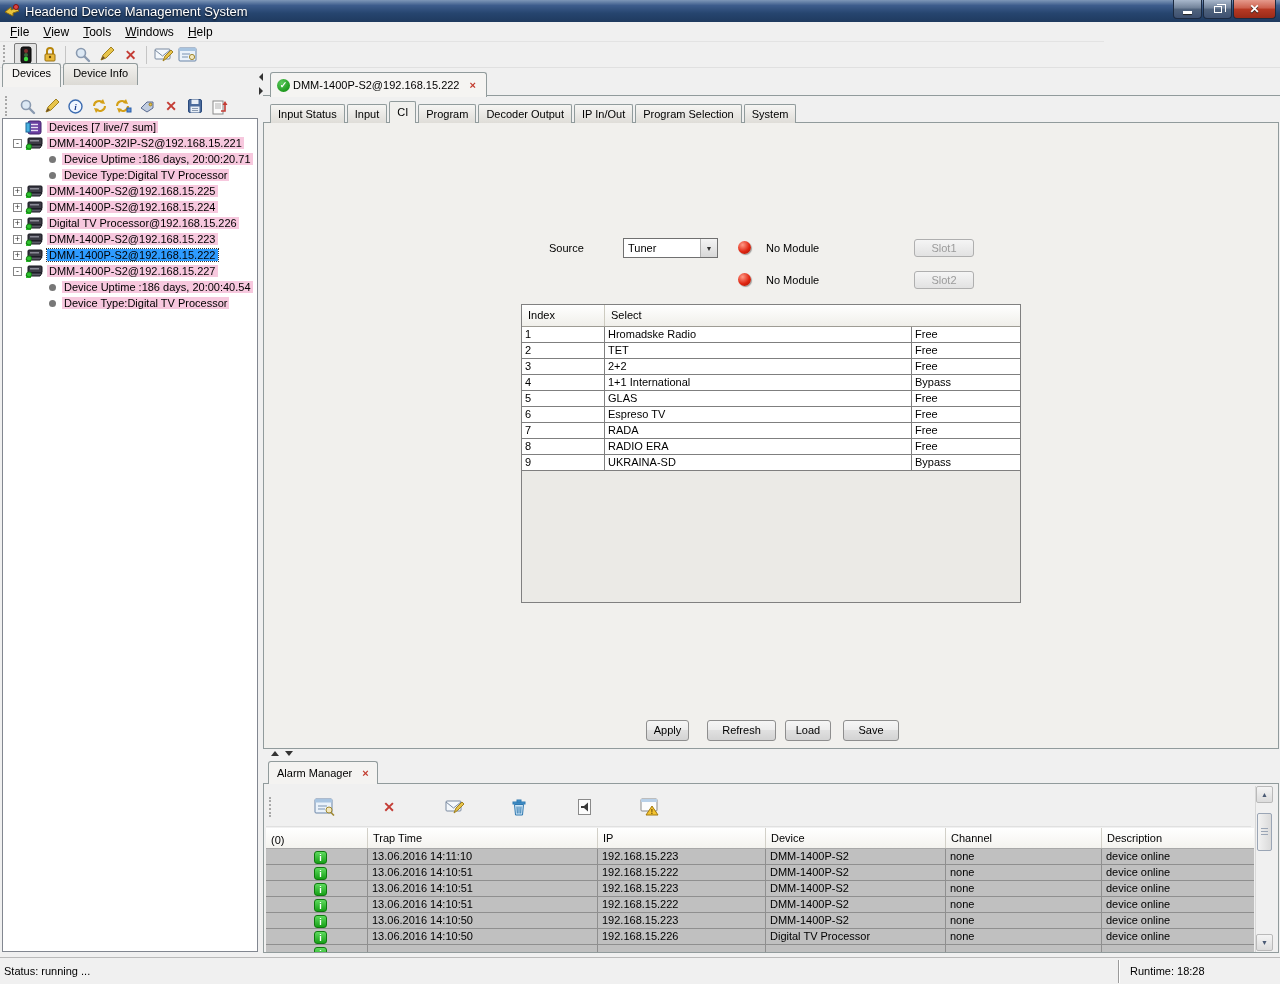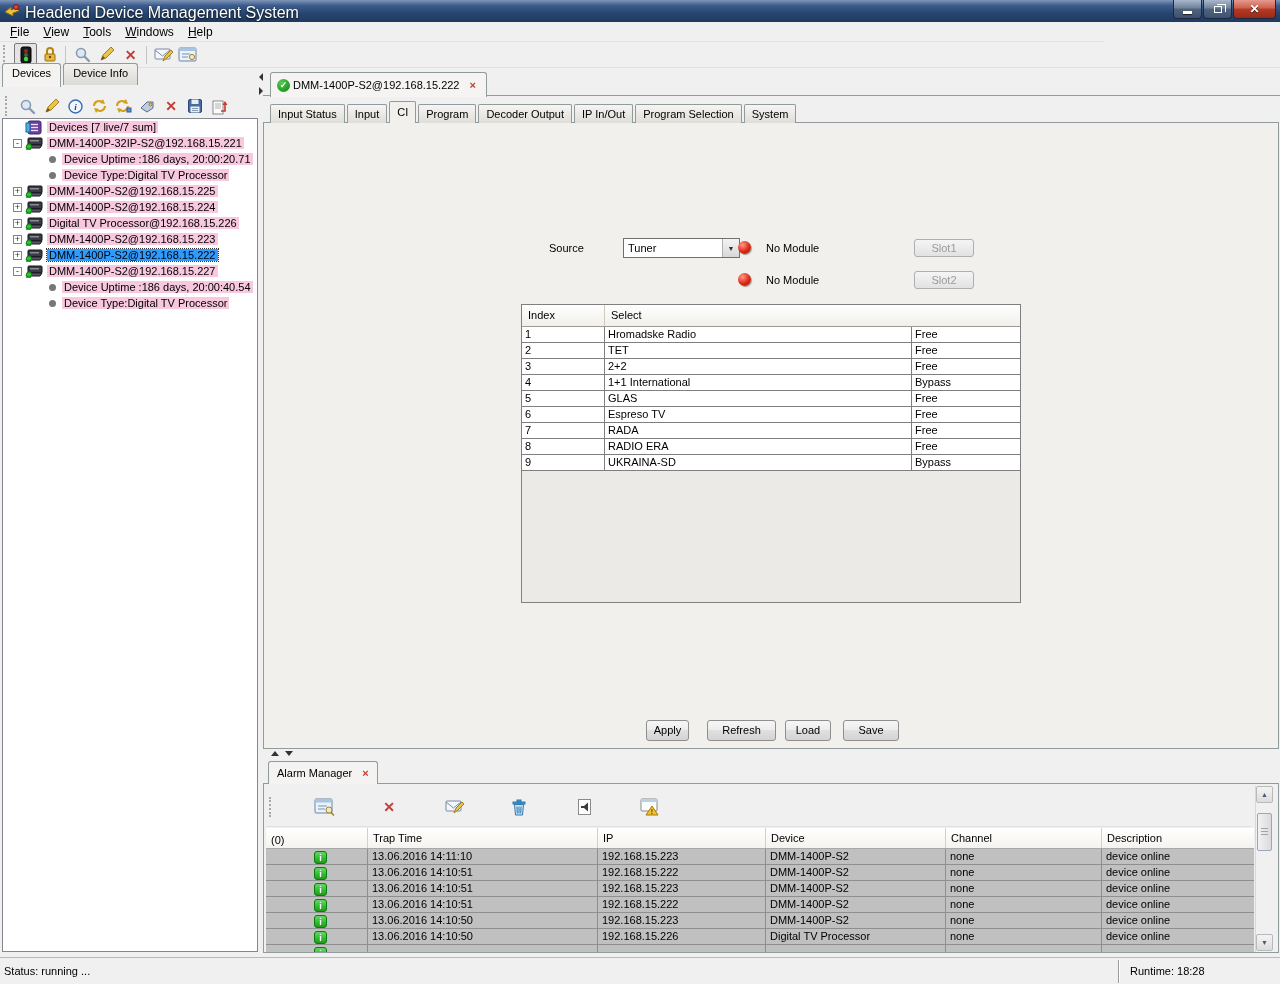--- a/index.html
+++ b/index.html
@@ -5,21 +5,21 @@
   * { margin:0; padding:0; box-sizing:border-box; }
   html,body { width:1280px; height:984px; overflow:hidden; }
   body { font-family:"Liberation Sans", sans-serif; font-size:11px; color:#000; background:#F0F0F0; position:relative; }
   .abs { position:absolute; }
 
   
   #titlebar { left:0; top:0; width:1280px; height:22px;
     background:linear-gradient(180deg,#7E97B8 0%,#3D5C8C 25%,#26456F 60%,#1F3A5F 100%);
     color:#fff; }
   #app-icon { left:4px; top:3px; width:16px; height:16px; }
-  #window-title { left:25px; top:4px; font-size:16px; color:#fff; text-shadow:0 1px 2px #000; }
+  #window-title { left:25px; top:4px; font-size:13px; color:#fff; text-shadow:0 1px 2px #000; }
   #winbtns { right:4px; top:0; display:flex; }
   .winbtn { width:29px; height:19px; border:1px solid #1C2A40; border-top:none;
     background:linear-gradient(180deg,#A9B8CC 0%,#708198 45%,#51647E 50%,#3D5070 100%);
     border-radius:0 0 4px 4px; margin-left:1px; display:flex; align-items:center; justify-content:center; cursor:default; }
   .winbtn.close { width:43px; background:linear-gradient(180deg,#E59A8C 0%,#CC5F4C 45%,#B83A24 50%,#992A18 100%); }
   .glyph-min { width:9px; height:3px; background:#fff; margin-top:6px; box-shadow:0 1px 1px #222; }
   .glyph-restore { width:8px; height:7px; border:1px solid #fff; position:relative; background:transparent; }
   .glyph-restore:before { content:""; position:absolute; left:2px; top:-3px; width:8px; height:7px; border:1px solid #fff; border-bottom:none; border-left:none; }
   .glyph-close { color:#fff; font-weight:bold; font-size:12px; text-shadow:0 1px 1px #222; }
 
@@ -63,21 +63,21 @@
   .close-x { color:#C23B2E; font-weight:bold; font-size:11px; margin-left:10px; cursor:default; }
 
   
   #sub-tabs { left:270px; top:102px; height:21px; display:flex; align-items:flex-end; position:absolute; z-index:3; }
   .stab { border:1px solid #919B9C; border-bottom:none; border-radius:2px 2px 0 0; background:linear-gradient(180deg,#F6F5F3,#DFDDD8); padding:3px 7px 3px 7px; margin-right:2px; height:19px; white-space:nowrap; }
   .stab.active { background:#F1F0ED; height:22px; padding-top:4px; position:relative; z-index:4; }
 
   
   #content-panel { left:263px; top:122px; width:1016px; height:627px; background:#F1F0ED; border:1px solid #919B9C; }
   #src-label { left:285px; top:119px; }
-  #src-select { left:359px; top:115px; width:117px; height:20px; border:1px solid #707070; background:#fff; display:flex; align-items:center; }
+  #src-select { left:359px; top:115px; width:95px; height:20px; border:1px solid #707070; background:#fff; display:flex; align-items:center; }
   #src-select .val { flex:1; padding-left:4px; }
   #src-select .dd { width:17px; height:18px; background:linear-gradient(180deg,#F4F4F4,#D8D8D8); border-left:1px solid #B0B0B0; font-size:7px; color:#333; display:flex; align-items:center; justify-content:center; }
   .led { width:13px; height:13px; border-radius:50%; background:radial-gradient(circle at 35% 30%, #FF9A86, #E02612 55%, #9E1200); box-shadow:1px 1px 1px rgba(0,0,0,.35); position:absolute; }
   .no-module { position:absolute;text-align:center; }
   .slot-btn { position:absolute; width:60px; height:18px; border:1px solid #AFAFAF; border-radius:3px; background:linear-gradient(180deg,#F5F5F5,#E2E2E2); color:#9B9B9B; text-align:center; line-height:16px; }
 
   
   #ci-table { left:257px; top:181px; width:500px; height:299px; border:1px solid #808080; background:#EBEAE6; position:absolute; }
   .ci-head { display:flex; height:22px; background:linear-gradient(180deg,#FFFFFF,#F0EFEA); border-bottom:1px solid #9E9C94; }
   .ci-head div { padding:4px 0 0 6px; border-right:1px solid #CDCBC0; }

